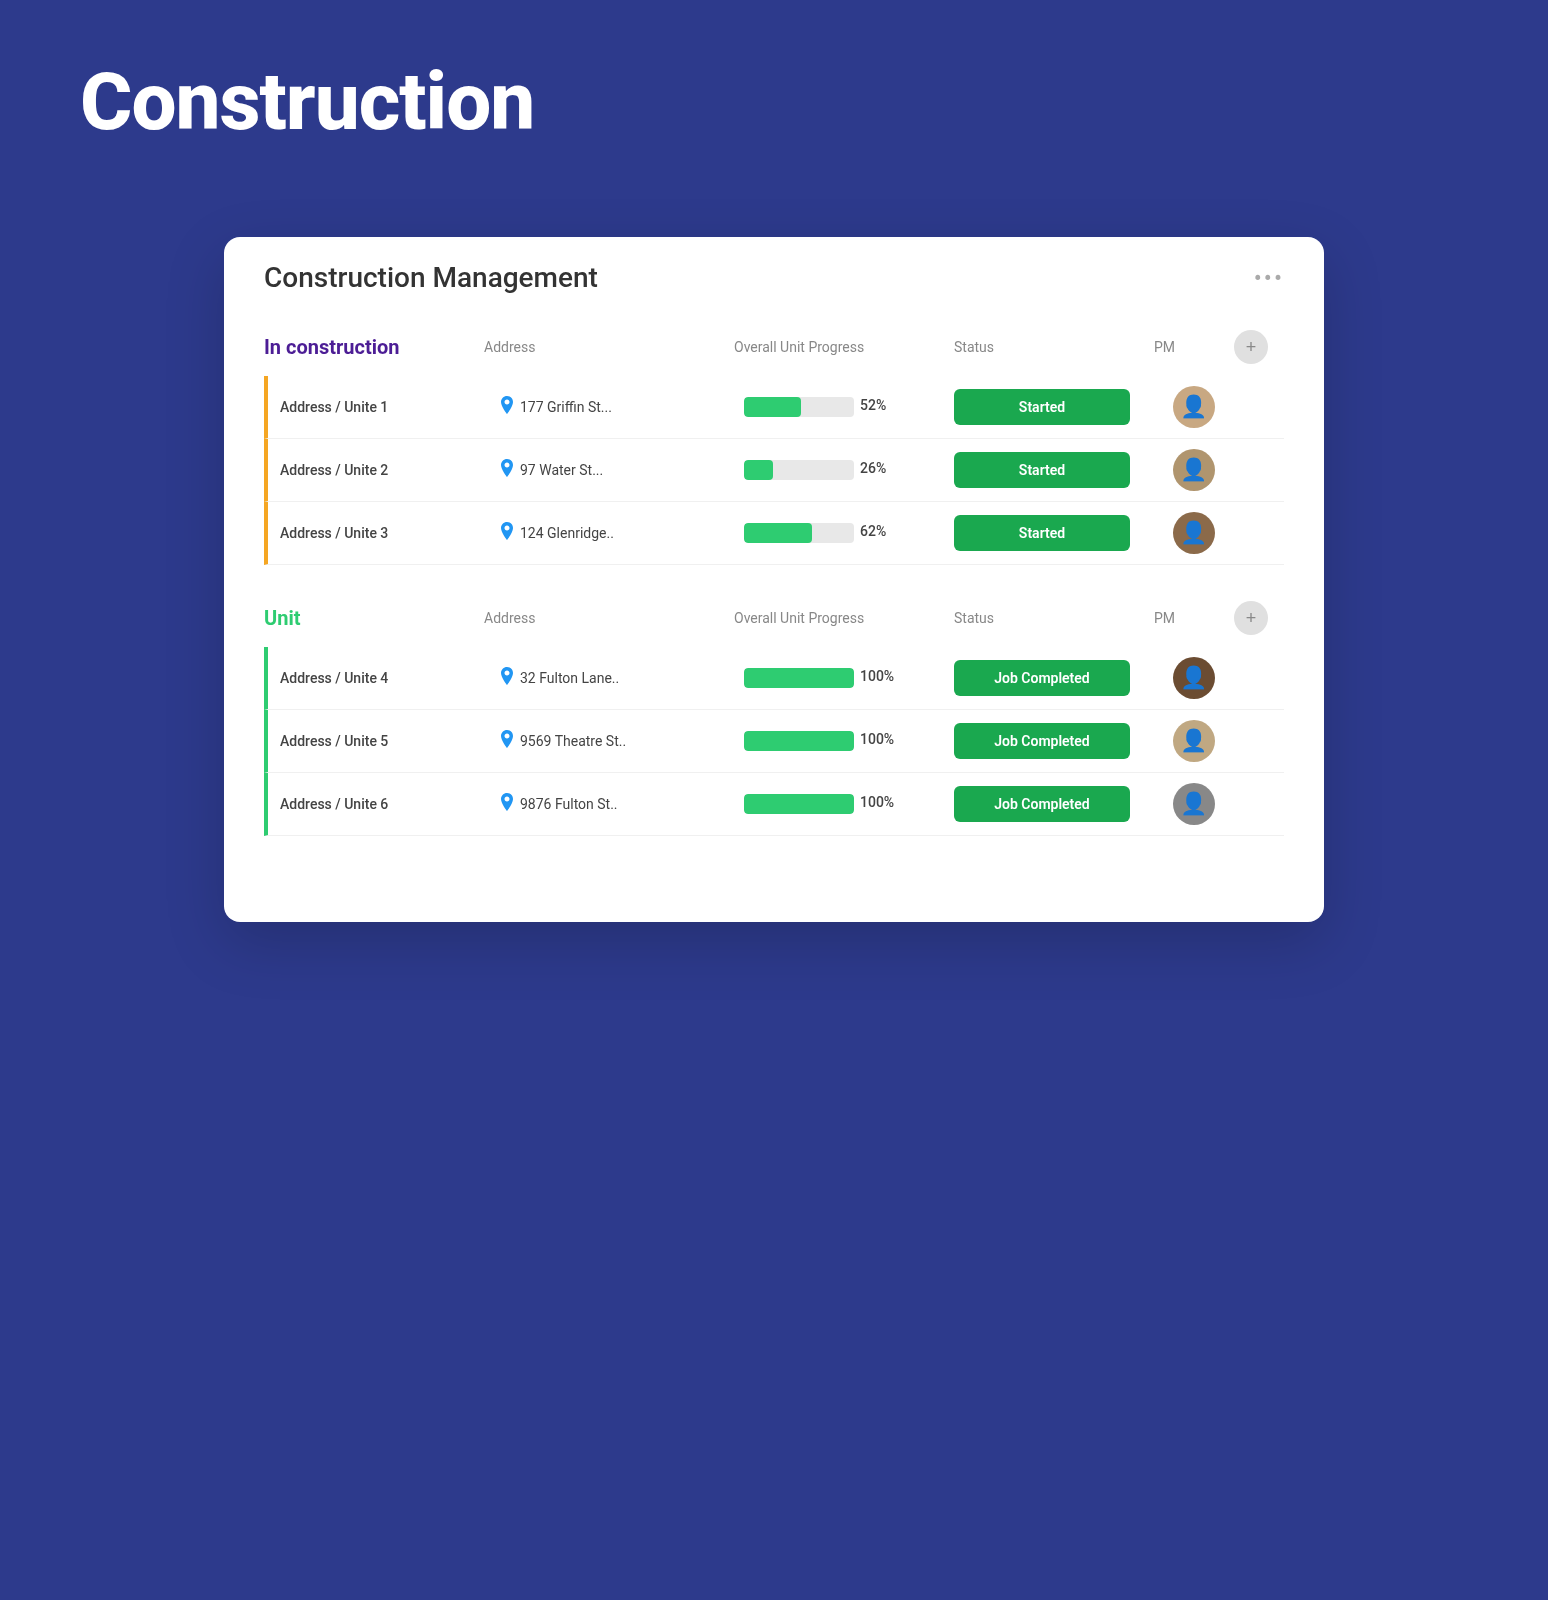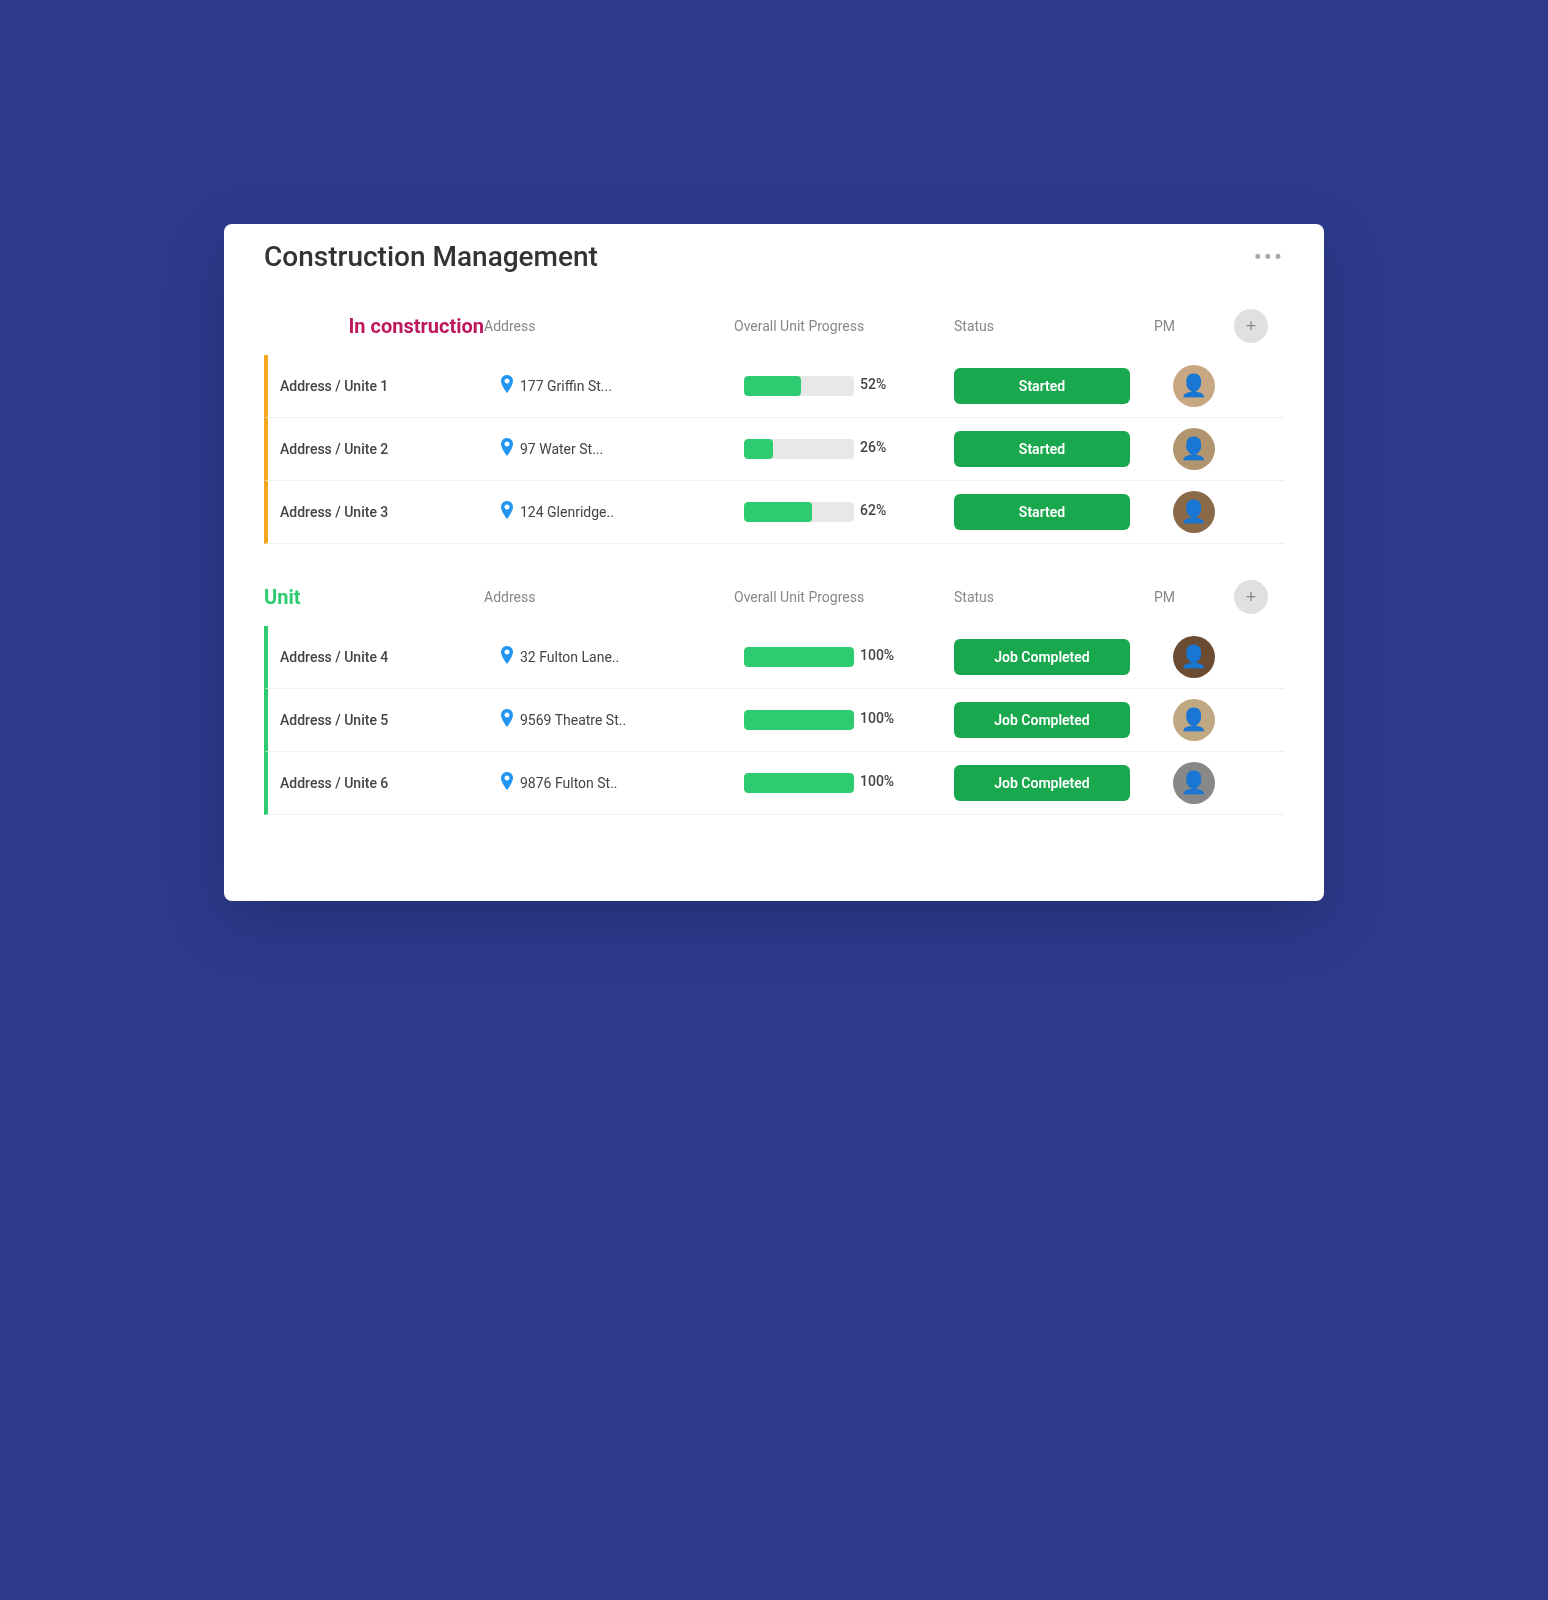--- a/index.html
+++ b/index.html
@@ -29,26 +29,26 @@
     }
 
     .card-wrapper {
       width: 100%;
       padding: 0 40px 80px 40px;
       background: #2d3a8c;
     }
 
     .card {
       background: #ffffff;
-      border-radius: 8px;
-      padding: 16px 40px 50px 40px;
+      border-radius: 16px;
+      padding: 24px 40px 50px 40px;
       box-shadow: 0 20px 60px rgba(0,0,0,0.18);
       width: 100%;
       max-width: 1100px;
-      margin: 0 auto;
+      margin: 13px auto;
     }
 
     .card-header {
       display: flex;
       align-items: center;
       justify-content: space-between;
       margin-bottom: 36px;
     }
 
     .card-title {
@@ -74,21 +74,21 @@
       grid-template-columns: 220px 1fr 220px 200px 80px 50px;
       align-items: center;
       margin-bottom: 12px;
     }
 
     .section-title {
       font-size: 20px;
       font-weight: 700;
     }
 
-    .section-title.orange { color: #be185d; text-align: right; }
+    .section-title.orange { color: #4c1d95; }
     .section-title.green { color: #2ecc71; }
 
     .col-header {
       font-size: 14px;
       color: #888888;
       font-weight: 400;
     }
 
     
     .data-row {
@@ -207,21 +207,21 @@
     .avatar-face {
       font-size: 22px;
       line-height: 1;
     }
   </style>
 </head>
 <body>
 
 <div class="hero-section">
   <h1 class="hero-title">
-    <br>
+    <span>Construction</span><br>
   </h1>
 </div>
 
 <div class="card-wrapper">
   <div class="card">
 
     <div class="card-header">
       <h2 class="card-title">Construction Management</h2>
       <span class="more-dots">•••</span>
     </div>

